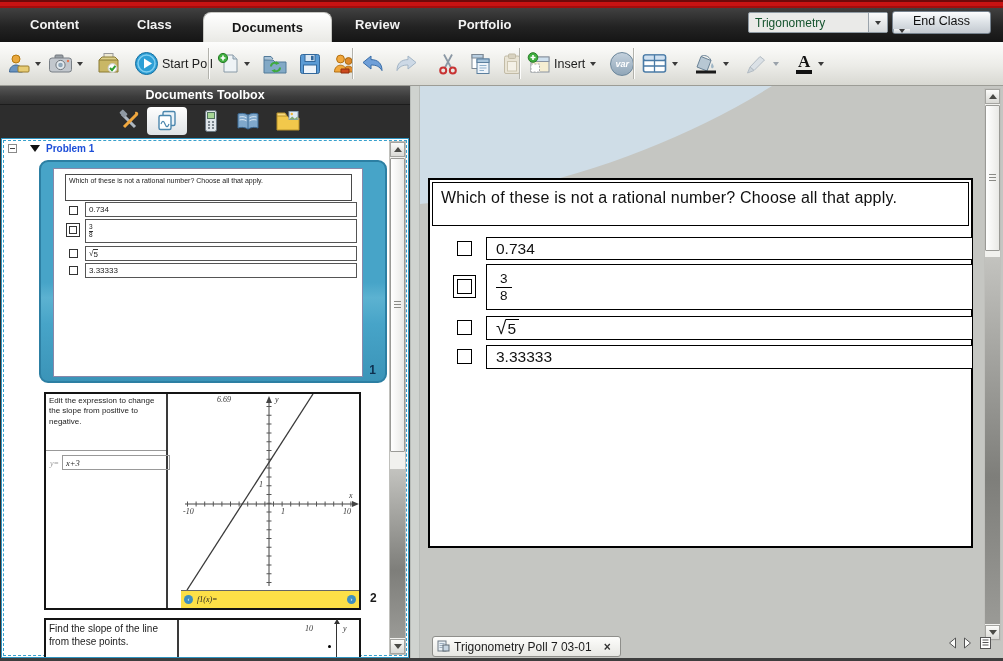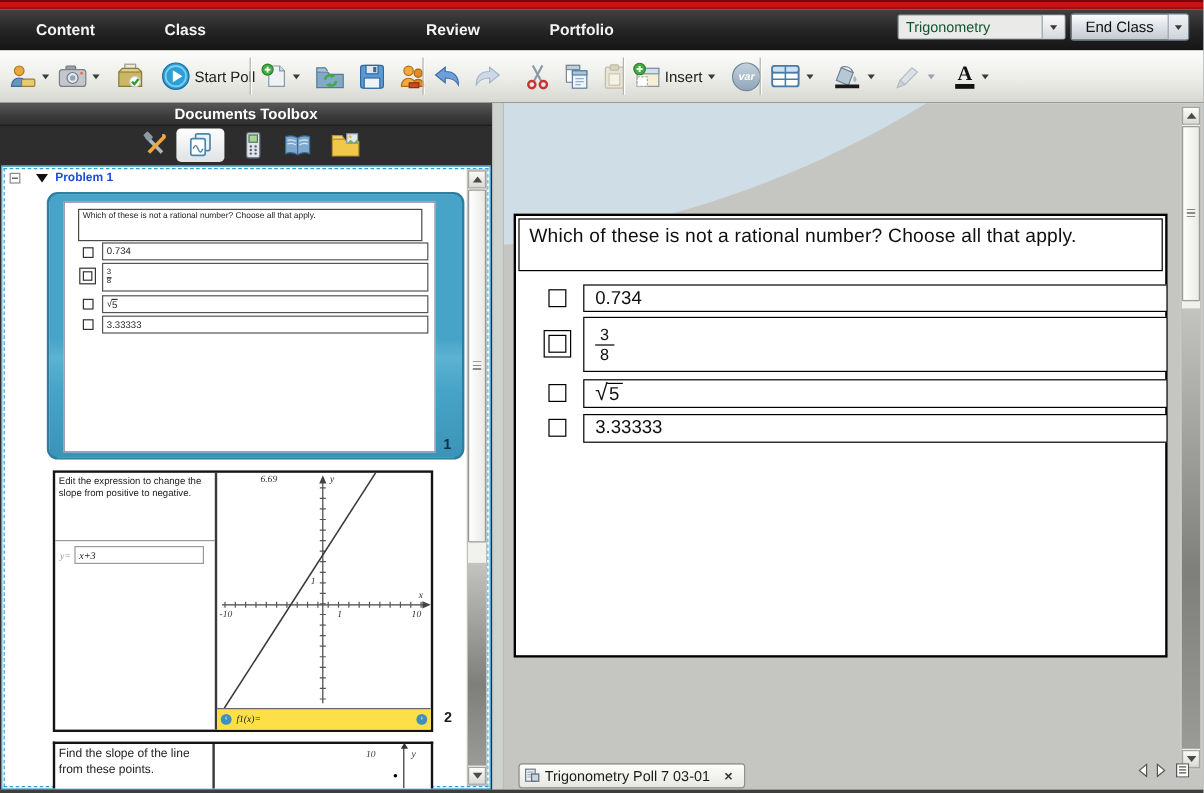--- a/index.html
+++ b/index.html
@@ -19,21 +19,21 @@
             display:flex; align-items:center; justify-content:center;
             font-weight:bold; font-size:13px; color:#161616; }
   .class-combo { position:absolute; left:748px; top:4px; width:140px; height:21px;
             background:#eaeae8; border:1px solid #8f9aa3; border-radius:2px; display:flex; }
   .class-combo .val { flex:1; font-size:12px; color:#14532d; padding:3px 0 0 6px; overflow:hidden; }
   .combo-btn { width:19px; border-left:1px solid #9aa3ab;
             background:linear-gradient(#fbfbfb,#d6d9db); display:flex; align-items:center; justify-content:center; }
   .end-class { position:absolute; left:892px; top:3px; width:99px; height:23px;
             border:1px solid #76828e; border-radius:3px;
             background:linear-gradient(#fdfdfe,#dfe4e8 45%,#c3c9d0);
-            display:flex; overflow:hidden; }
+            display:flex; overflow:hidden;flex-direction:column; }
   .end-class .lbl { flex:1; display:flex; align-items:center; justify-content:center;
             font-size:12.5px; color:#101010; }
   .end-class .dd { width:17px; border-left:1px solid #98a4ae; display:flex; align-items:center; justify-content:center;
             background:linear-gradient(#f2f4f6,#cdd3d9); }
   .caret { width:0; height:0; border-left:3.5px solid transparent; border-right:3.5px solid transparent;
             border-top:4px solid #3a3a3a; }
 
   
   .toolbar { position:absolute; left:0; top:42px; right:0; height:44px;
             background:linear-gradient(#fdfdfc,#ececE8 55%,#d8d8d2); border-bottom:1px solid #9c9c96; }
@@ -80,21 +80,21 @@
             display:flex; align-items:center; padding-left:3px; }
   .mcb-focus { position:absolute; left:12px; width:14px; height:14px; border:1px solid #333; background:#fff; }
   .mcb-focus > div { width:8px; height:8px; border:1px solid #333; margin:2px; }
   .mfrac { text-align:center; font-size:6.5px; line-height:6.5px; }
   .mfrac .den { border-top:1px solid #333; }
   .msqrt .rsym { font-size:8px; }
   .msqrt .rnum { border-top:1px solid #333; font-size:8px; }
 
   
   .thumb2 { position:absolute; left:42px; top:253px; width:317px; height:218px; background:#fff; border:2px solid #141414; }
-  .t2-left { position:absolute; left:0; top:0; width:135px; height:100%; border-right:2px solid #3a3a3a; }
+  .t2-left { position:absolute; left:0; top:0; width:122px; height:100%; border-right:2px solid #3a3a3a; }
   .t2-instr { height:57px; border-bottom:1px solid #999; padding:2px 3px; font-size:8px; line-height:1.3; color:#222; }
   .t2-eqlbl { position:absolute; left:4px; top:65px; font:italic 8px "Liberation Serif",serif; color:#999; }
   .t2-input { position:absolute; left:16px; top:61px; width:108px; height:15px; border:1px solid #999;
             font:italic 8.5px "Liberation Serif",serif; color:#222; padding:2px 0 0 3px; }
   .t2-graph { position:absolute; left:135px; top:0; right:0; height:196px; }
   .glabel { position:absolute; font:italic 8px "Liberation Serif",serif; color:#333; white-space:nowrap; }
   .t2-fnbar { position:absolute; left:135px; right:0; bottom:0; height:18px; border-top:1px solid #666;
             display:flex; align-items:center; padding:0 3px; gap:4px; background:#fde047; }
   .circ { width:9px; height:9px; border-radius:50%; background:#3f8fc0; color:#fff; font-size:6px;
             line-height:9px; text-align:center; flex:none; }
@@ -161,20 +161,23 @@
 </head>
 <body>
 
 <div class="screen">
 
   <div class="redbar"></div>
 
   <div class="tabbar">
     <span class="tab-label" style="left:30px">Content</span>
     <span class="tab-label" style="left:137px">Class</span>
+    <div class="active-tab">
+      <span>Documents</span>
+    </div>
     <span class="tab-label" style="left:355px">Review</span>
     <span class="tab-label" style="left:458px">Portfolio</span>
 
     <div class="class-combo">
       <span class="val">Trigonometry</span>
       <span class="combo-btn">
           <span class="caret"></span>
         </span>
     </div>
     <div class="end-class">

